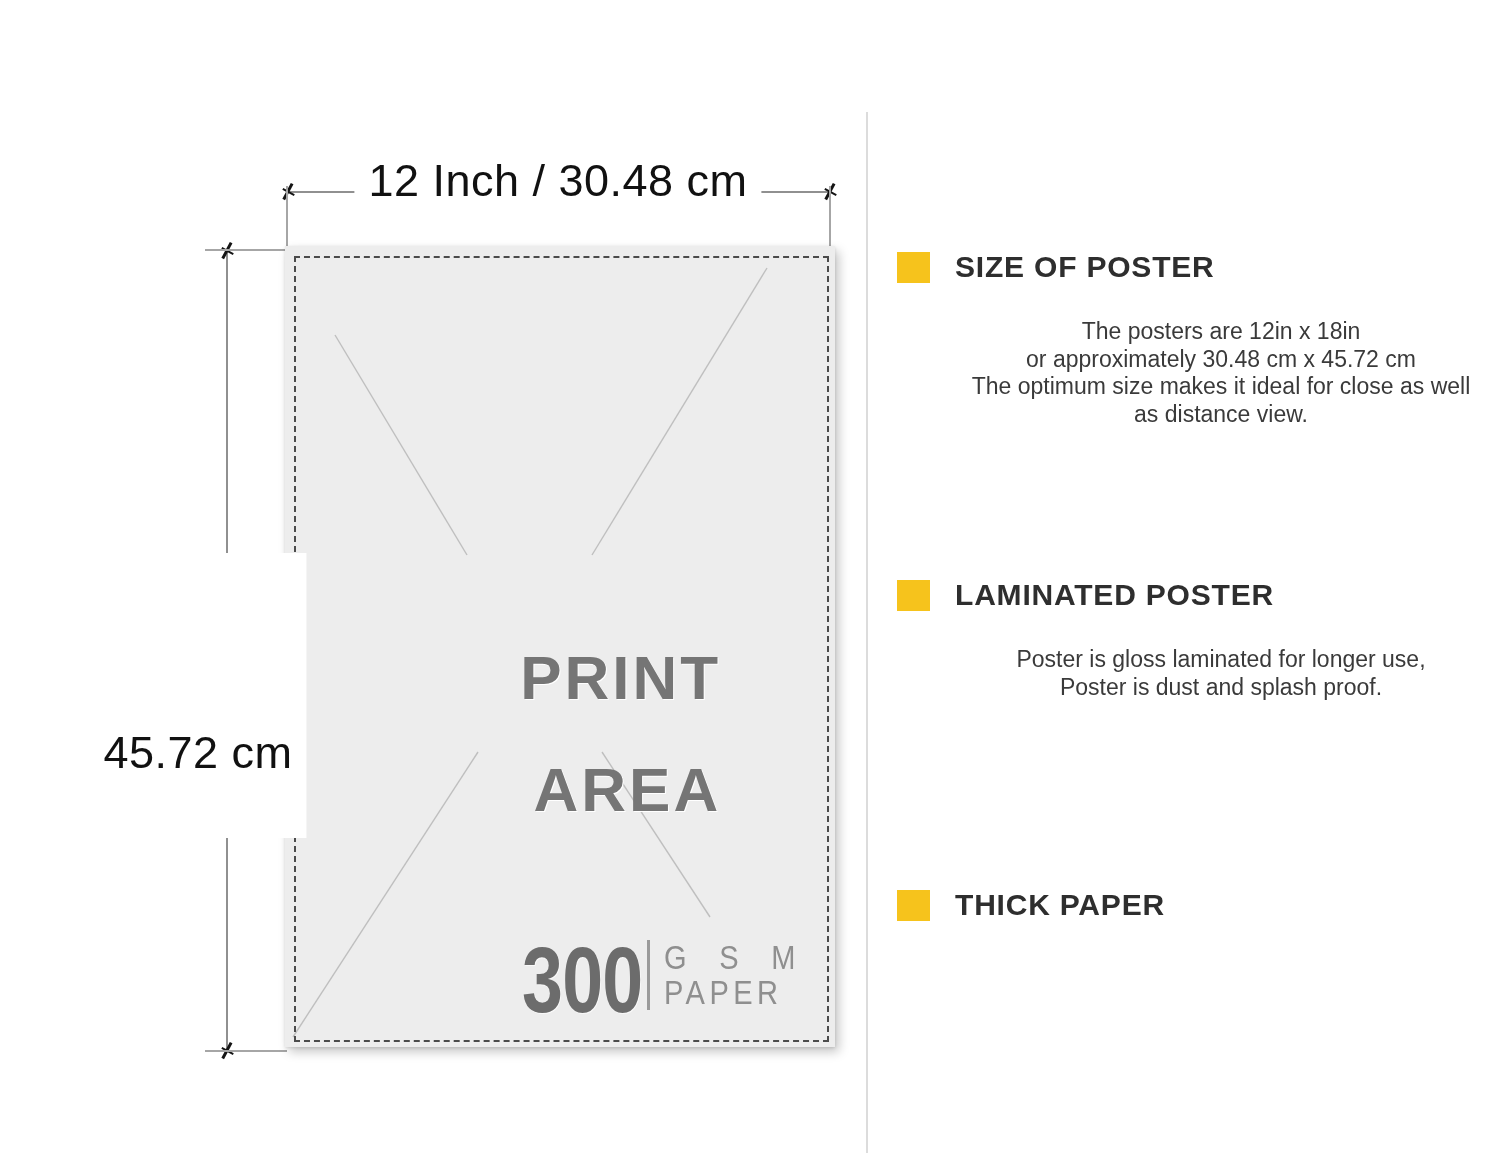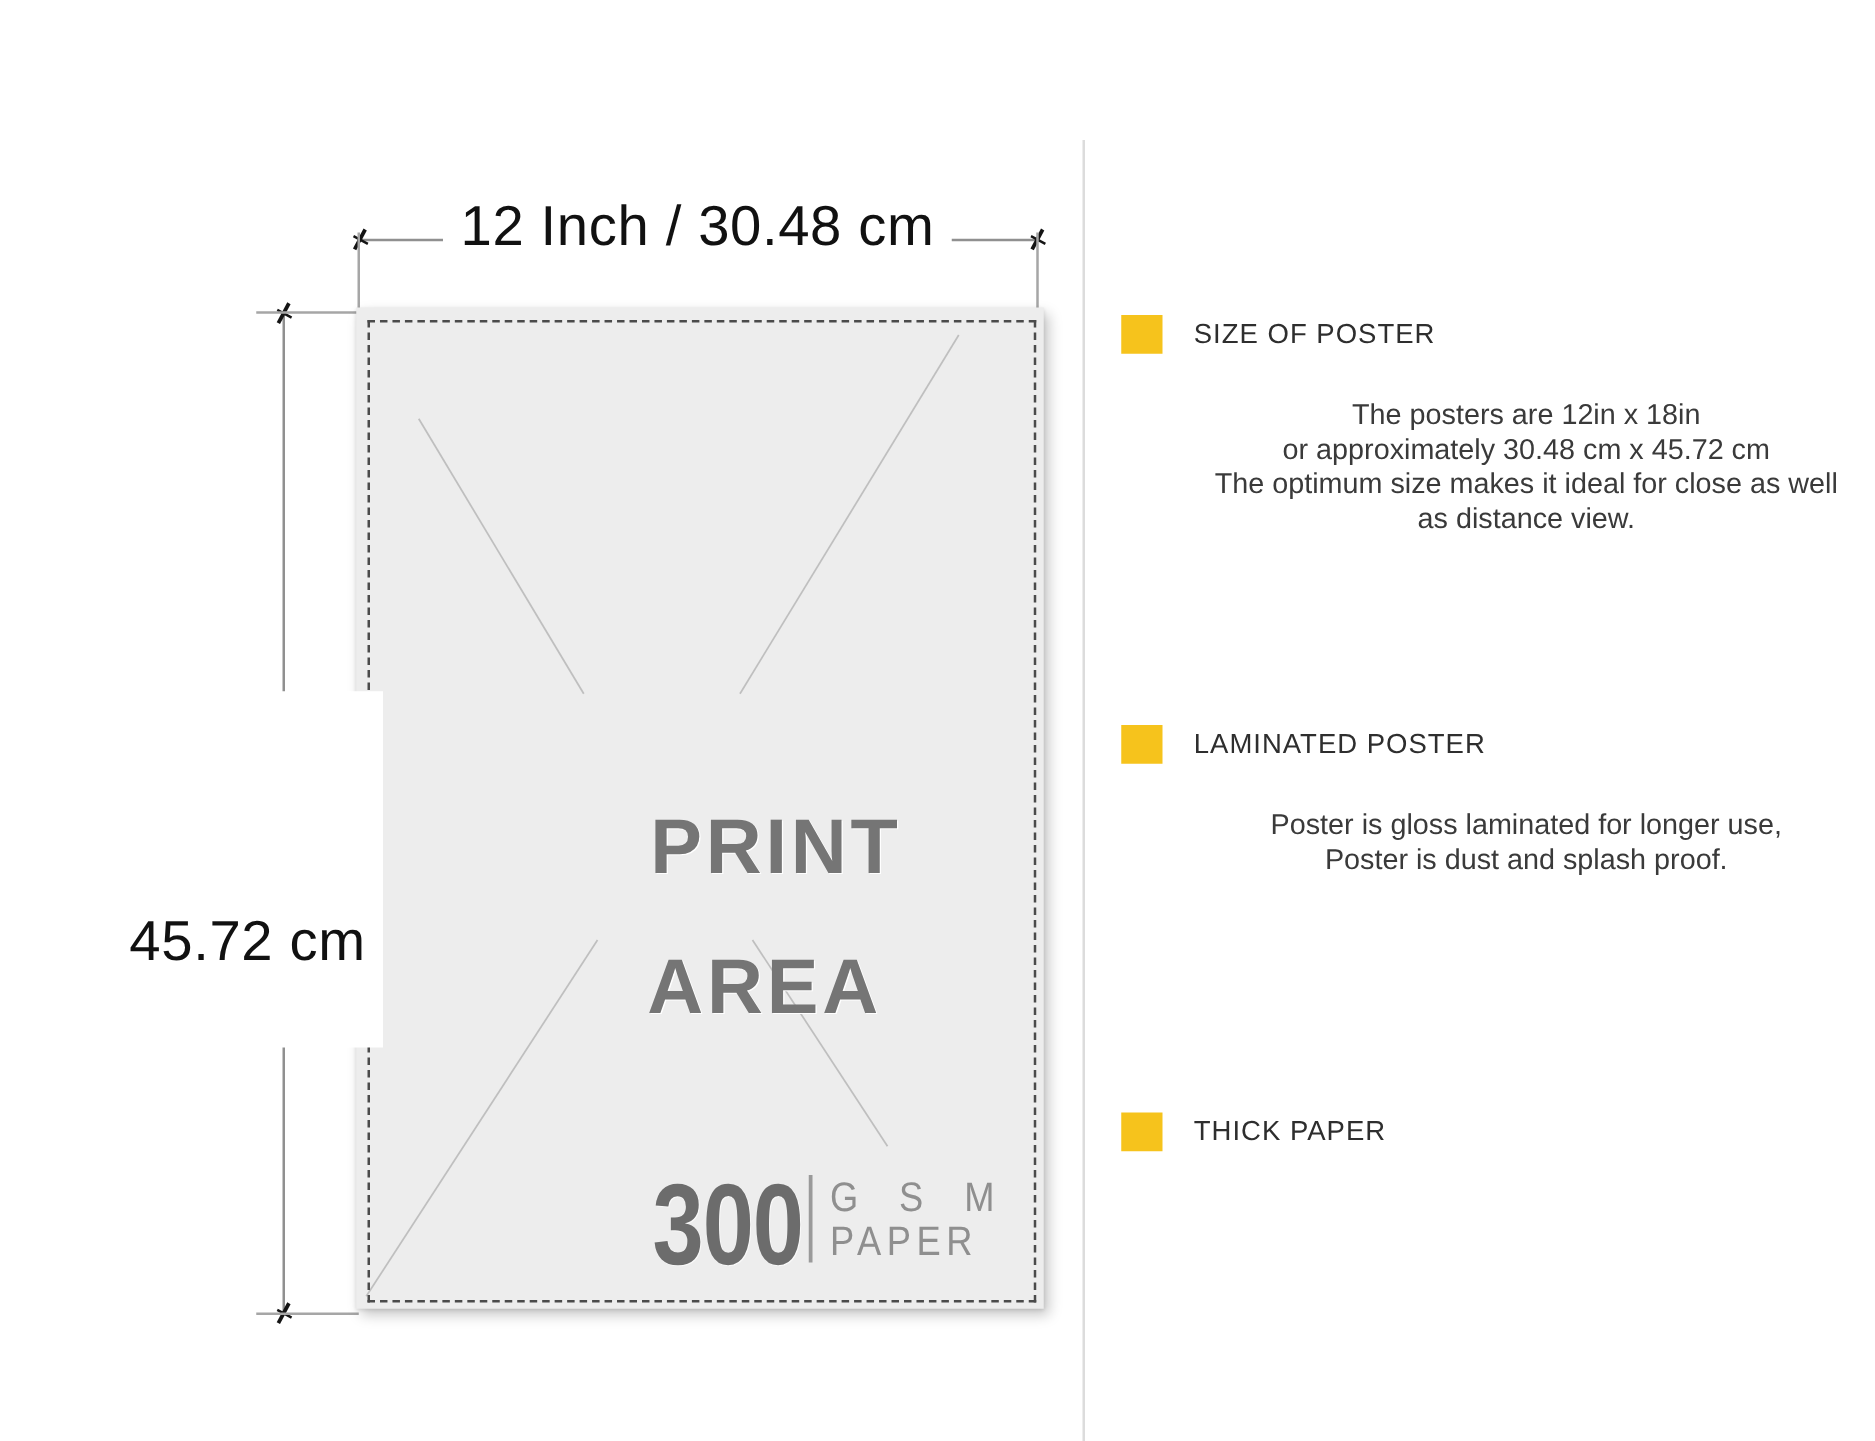--- a/index.html
+++ b/index.html
@@ -33,42 +33,42 @@
     box-shadow:4px 5px 10px rgba(0,0,0,0.22), 0 1px 3px rgba(0,0,0,0.12);
   }
   .sheet-dashed{
     position:absolute;left:9px;top:10px;right:6px;bottom:5px;
     border:2.5px dashed #4b4b4b;
   }
   .diagonals{position:absolute;left:0;top:0;width:100%;height:100%;}
   .print-label{
     position:absolute;left:50%;top:348px;transform:translateX(-50%);
     font-size:62px;font-weight:700;letter-spacing:3px;line-height:56px;
-    color:var(--muted);text-align:left;white-space:pre;
+    color:var(--muted);text-align:right;white-space:pre;
     text-shadow:1px 1px 0 #ffffff;
   }
   .gsm-badge{
     position:absolute;left:237px;top:694px;display:flex;align-items:flex-start;
   }
   .gsm-value{
     font-size:92px;font-weight:700;color:#6c6c6c;letter-spacing:-1px;
     transform:scaleX(0.8);transform-origin:left center;line-height:80px;
     text-shadow:1px 1px 0 #f9f9f9;
   }
   .gsm-divider{width:3px;height:70px;background:#9a9a9a;margin:0 14px 0 -26px;}
   .gsm-units{display:flex;flex-direction:column;color:#8f8f8f;
     transform:scaleX(0.88);transform-origin:left center;}
   .gsm-units .u1{font-size:33px;letter-spacing:14px;line-height:35px;white-space:pre;}
   .gsm-units .u2{font-size:33px;letter-spacing:5px;line-height:35px;white-space:pre;}
   
   .col-divider{position:absolute;left:866px;top:112px;width:2px;height:1041px;background:#dcdcdc;}
   .feature{position:absolute;left:897px;width:590px;}
   .feature .bullet{position:absolute;left:0;top:2px;width:33px;height:31px;background:var(--accent-yellow);}
   .feature .f-title{
-    margin-left:58px;font-size:22px;font-weight:400;color:#2e2e2e;
+    margin-left:58px;font-size:30px;font-weight:700;color:#2e2e2e;
     letter-spacing:0.8px;line-height:34px;white-space:pre;
   }
   .feature .f-body{
     margin-left:58px;margin-top:34px;font-size:23px;color:#3a3a3a;
     line-height:27.5px;white-space:pre;text-align:center;
   }
   .f1{top:250px;}
   .f2{top:578px;}
   .f3{top:888px;}
   .f3 .f-body{margin-top:24px;}

